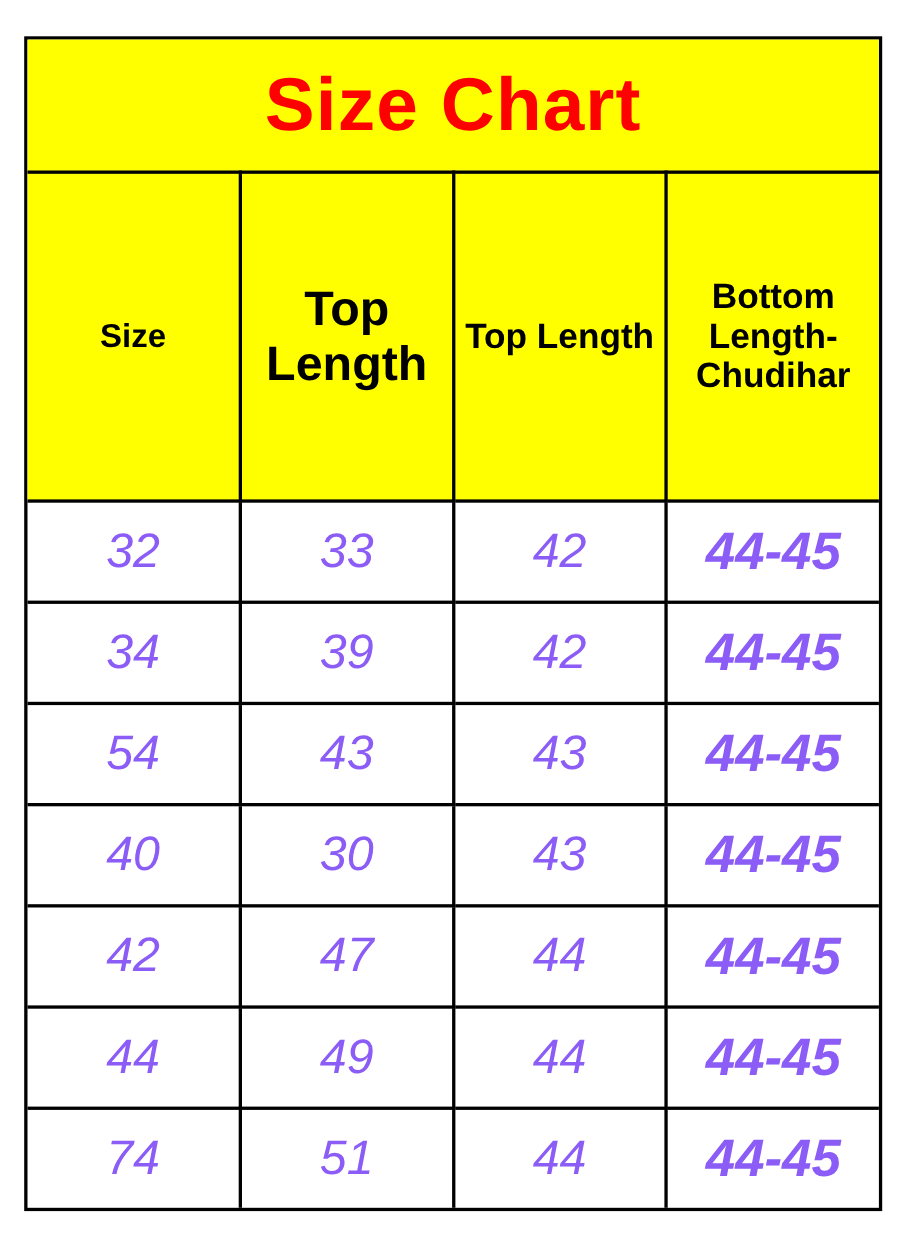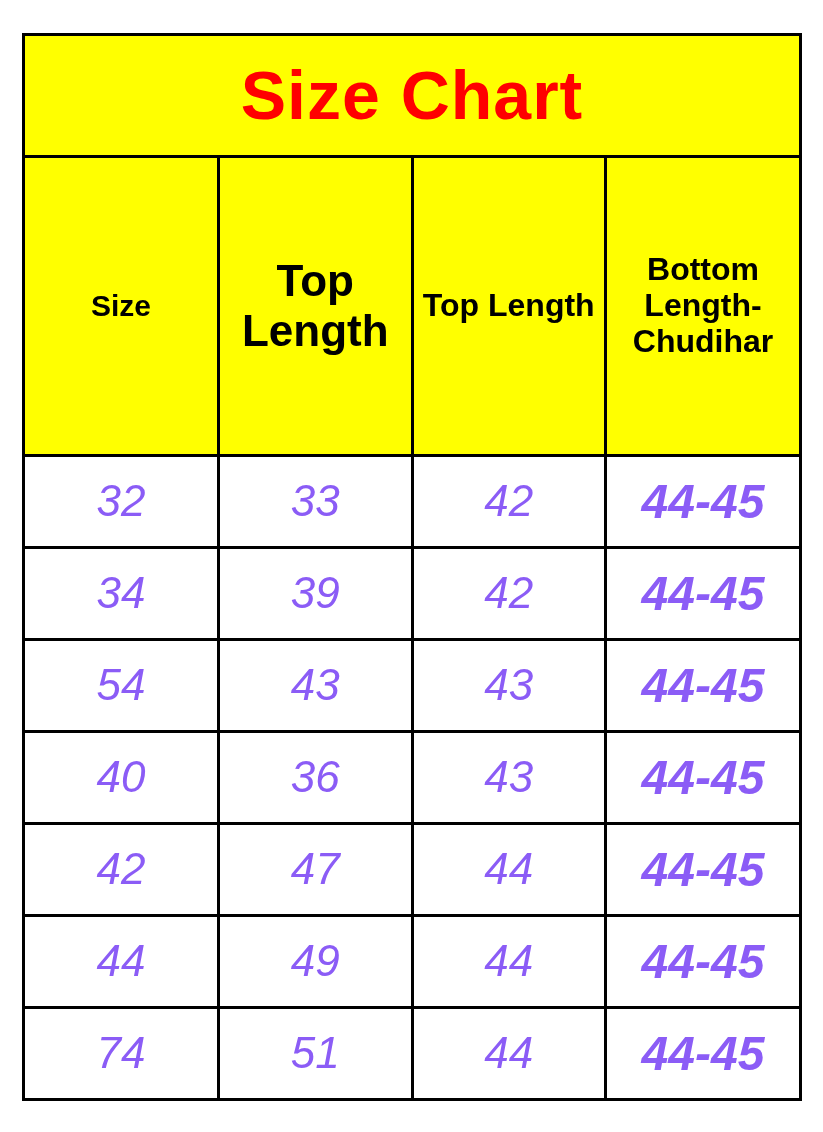--- a/index.html
+++ b/index.html
@@ -119,21 +119,21 @@
           <td class="c3">44-45</td>
         </tr>
         <tr class="data-row">
           <td class="c0">54</td>
           <td class="c1">43</td>
           <td class="c2">43</td>
           <td class="c3">44-45</td>
         </tr>
         <tr class="data-row">
           <td class="c0">40</td>
-          <td class="c1">36</td>
+          <td class="c1">30</td>
           <td class="c2">43</td>
           <td class="c3">44-45</td>
         </tr>
         <tr class="data-row">
           <td class="c0">42</td>
           <td class="c1">47</td>
           <td class="c2">44</td>
           <td class="c3">44-45</td>
         </tr>
         <tr class="data-row">

